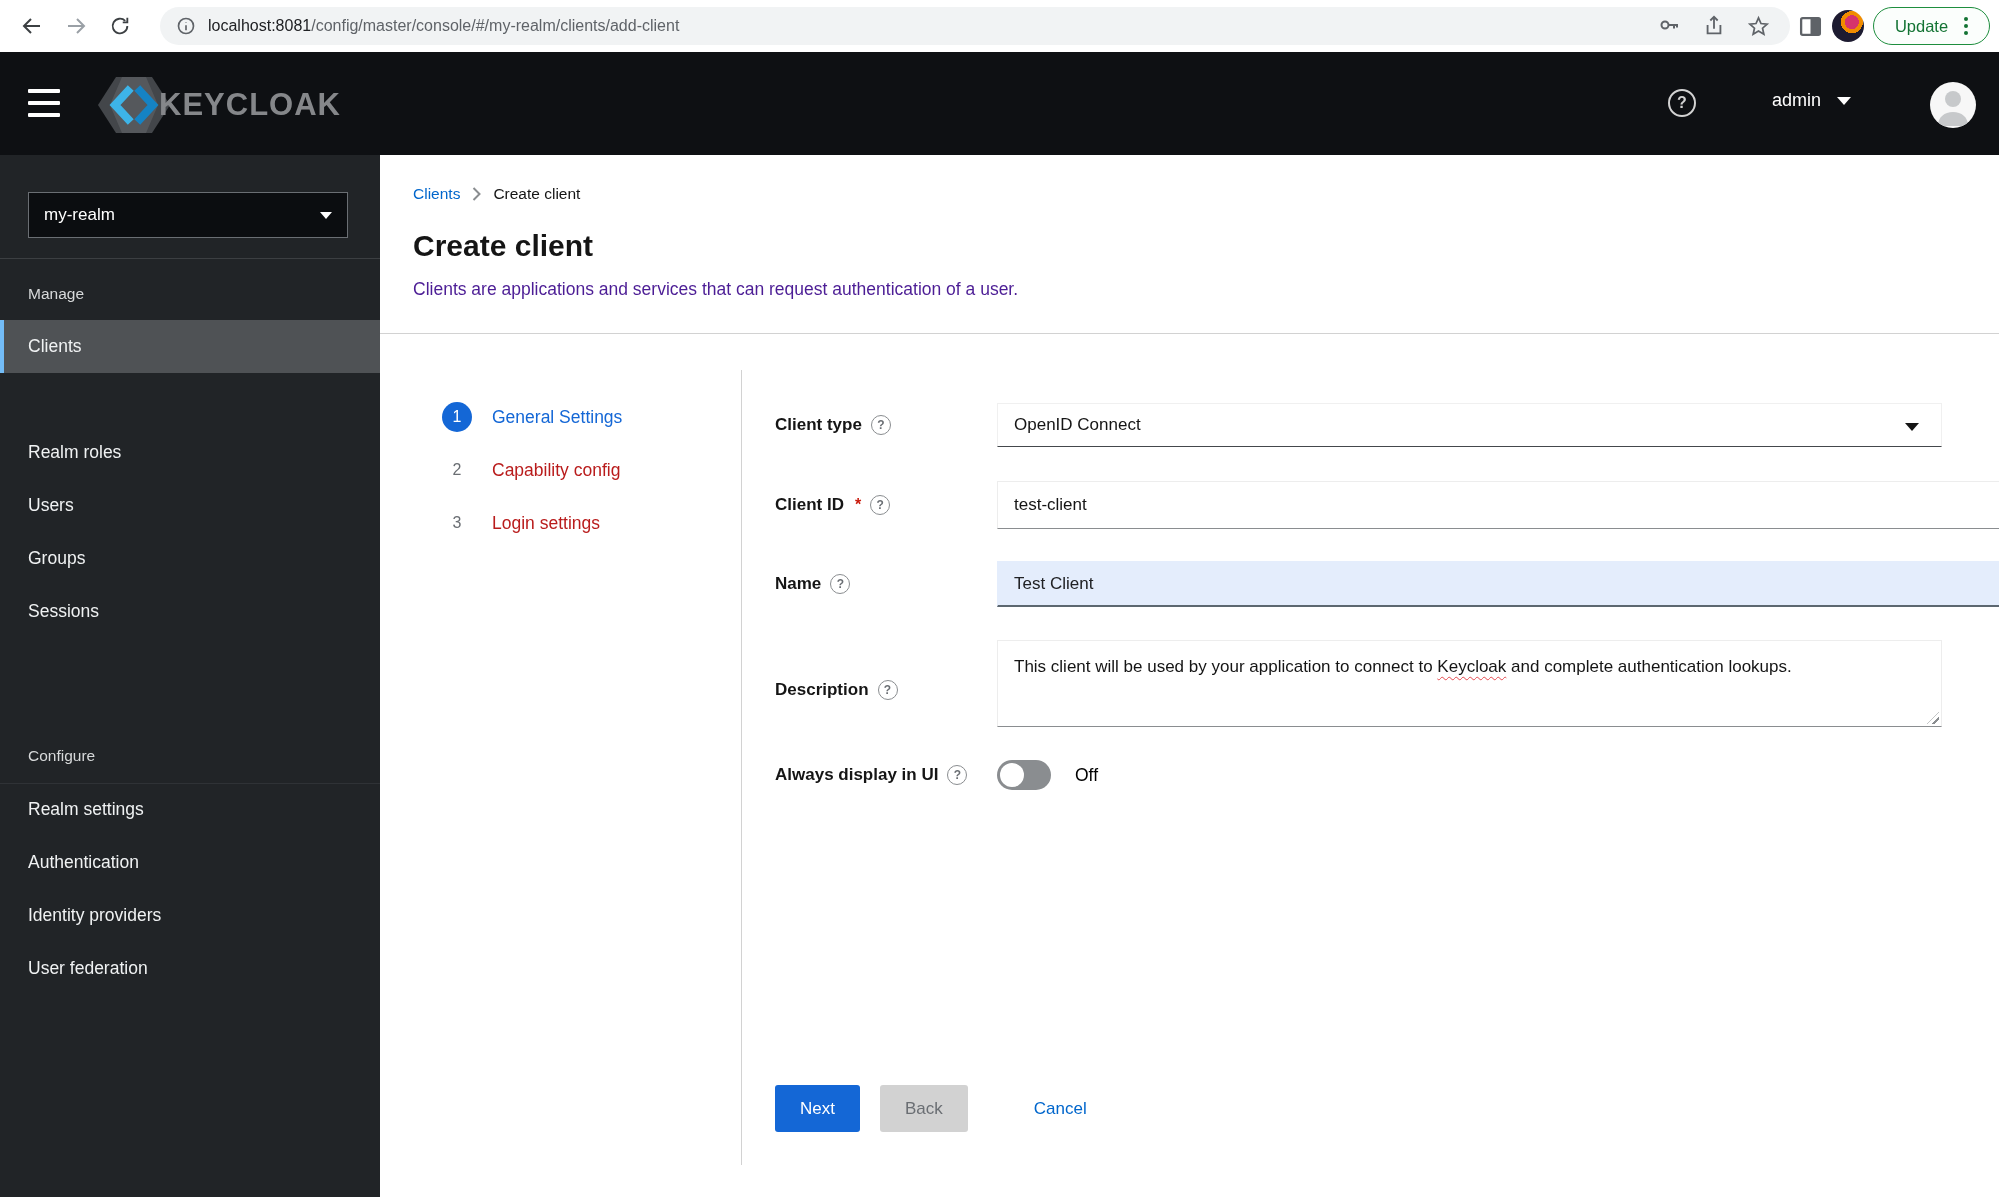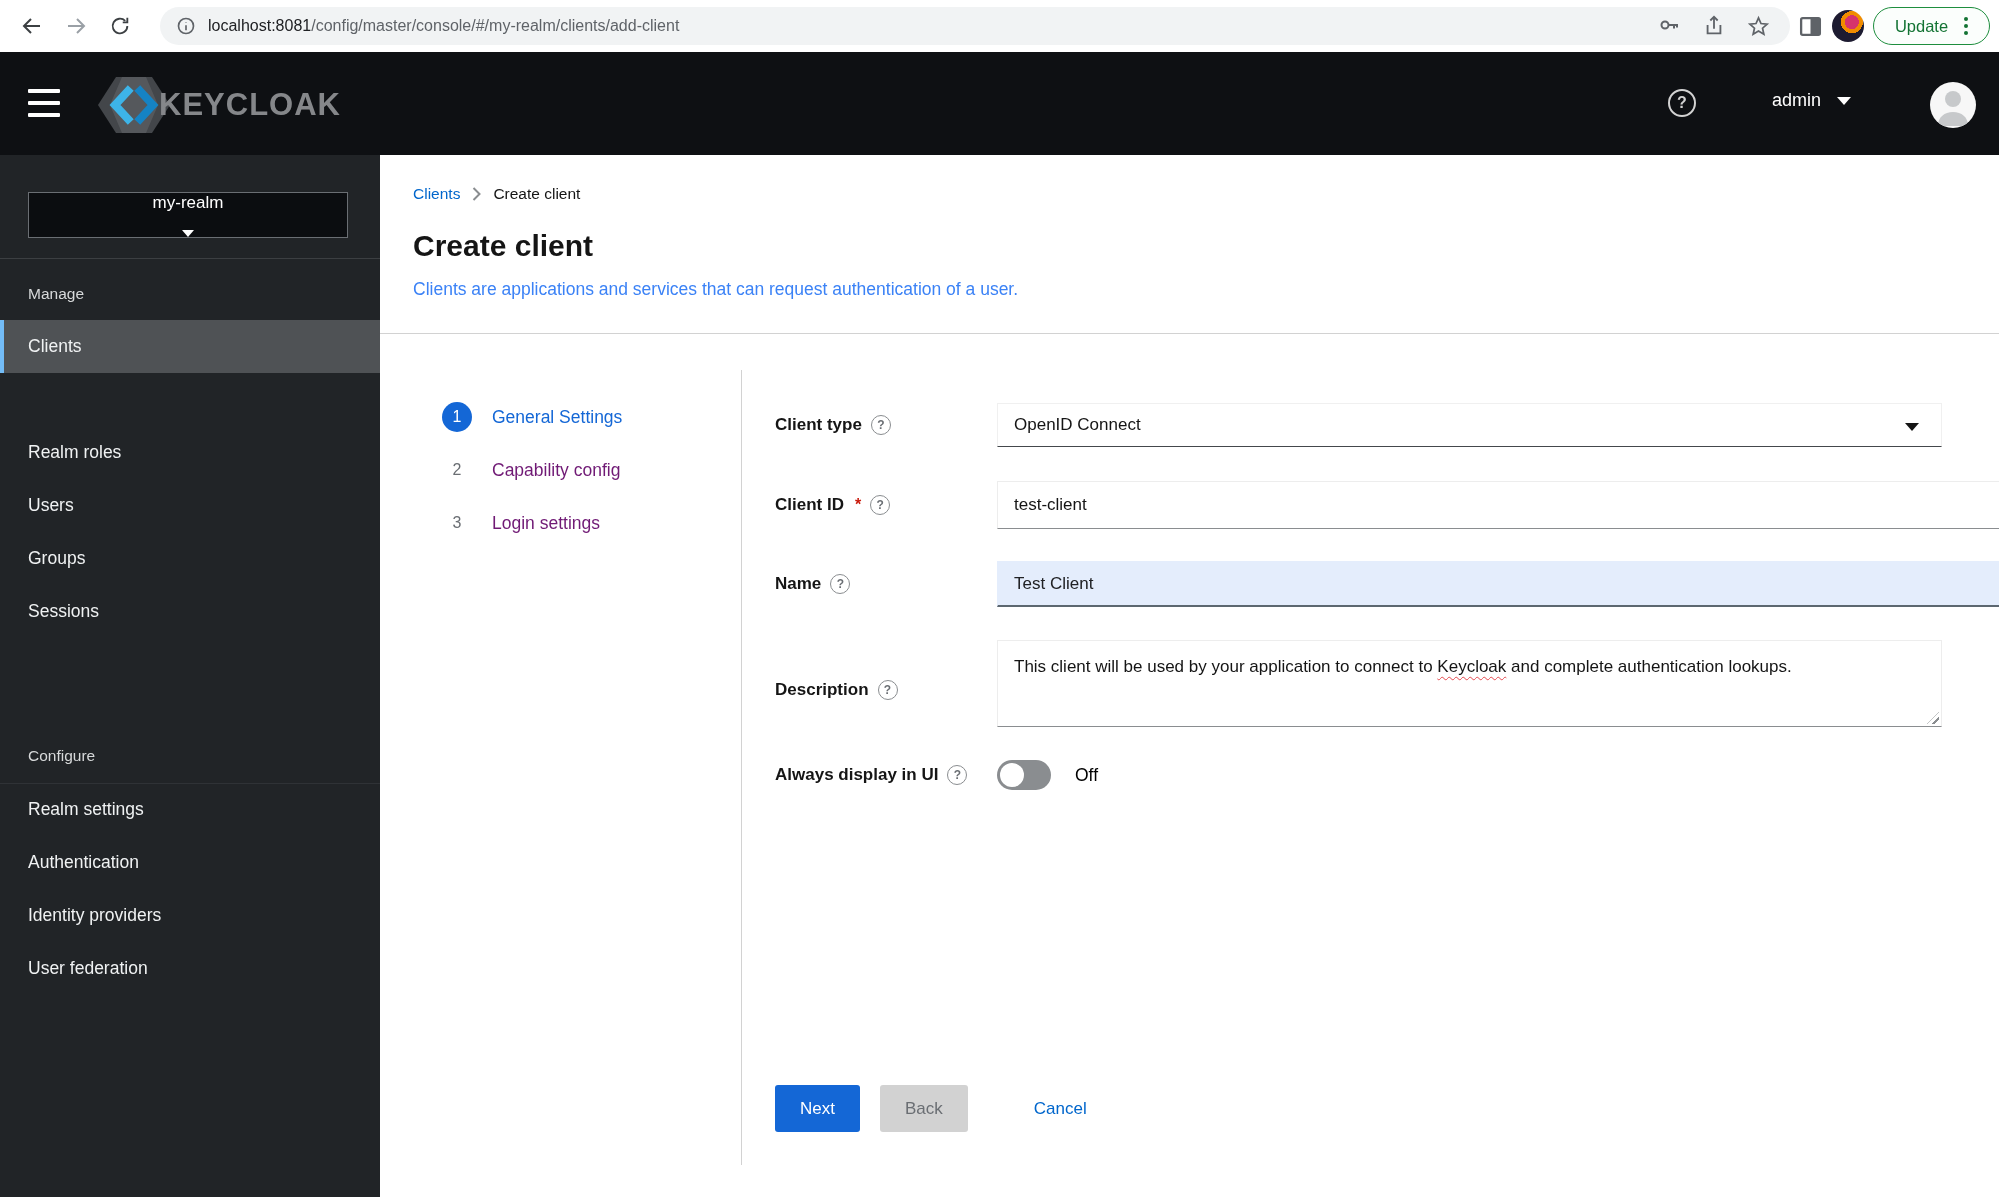--- a/index.html
+++ b/index.html
@@ -49,48 +49,48 @@
                background:#f7f7f7; overflow:hidden; display:flex; align-items:center; justify-content:center; }
 
   
   .app { display:flex; height:1042px; }
   .sidebar { position:relative; width:380px; background:#212427; flex:none; }
   .main { position:relative; flex:1; background:#ffffff; }
 
   
   .realm-select { position:absolute; left:28px; top:37px; width:320px; height:46px;
                   background:#0b0d10; border:1px solid #6a6e73; display:flex; align-items:center;
-                  justify-content:space-between; padding:0 15px; color:#ffffff; font-size:17px;flex-direction:column; }
+                  justify-content:space-between; padding:0 15px; color:#ffffff; font-size:17px; }
   .sb-divider { position:absolute; left:0; top:103px; width:100%; height:1px; background:#3c3f42; }
   .nav-section-title { position:absolute; left:28px; font-size:15.5px; color:#d7d9da; }
   .title-manage { top:130px; }
   .title-configure { top:592px; }
   .sb-divider2 { position:absolute; left:0; top:628px; width:100%; height:1px; background:#2f3236; }
   .nav-item { position:absolute; left:0; width:100%; height:53px; display:flex; align-items:center;
               padding-left:28px; color:#f0f2f3; font-size:17.5px; cursor:pointer; }
   .nav-item.active { background:#4f5255; border-left:4px solid #73bcf7; padding-left:24px; }
 
   
   .breadcrumb { position:absolute; left:33px; top:30px; display:flex; align-items:center; gap:12px;
                 font-size:15.5px; }
   .bc-link { color:#0066cc; cursor:pointer; }
   .bc-sep { color:#8a8d90; }
   .bc-current { color:#151515; }
   .page-title { position:absolute; left:33px; top:74px; font-size:30px; font-weight:700; color:#151515; }
-  .page-subtitle { position:absolute; left:33px; top:124px; font-size:17.5px; color:#3b82f6; }
+  .page-subtitle { position:absolute; left:33px; top:124px; font-size:17.5px; color:#4c1d95; }
   .main-divider { position:absolute; left:0; top:178px; width:100%; height:1px; background:#d2d2d2; }
 
   
   .wizard-step { position:absolute; left:62px; height:30px; display:flex; align-items:center; gap:20px;
                  font-size:17.5px; cursor:pointer; }
   .step-1 { top:247px; } .step-2 { top:300px; } .step-3 { top:353px; }
   .step-num { width:30px; height:30px; border-radius:50%; display:flex; align-items:center;
               justify-content:center; font-size:16px; color:#6a6e73; }
   .wizard-step.active .step-num { background:#1467d6; color:#ffffff; }
-  .step-label { color:#701a75; }
+  .step-label { color:#b91c1c; }
   .wizard-step.active .step-label { color:#1467d6; }
   .v-divider { position:absolute; left:361px; top:215px; width:1px; height:795px; background:#d2d2d2; }
 
   
   .form-row { position:absolute; left:395px; width:1550px; display:flex; }
   .f-label { width:222px; display:flex; align-items:center; gap:9px; font-size:17px; font-weight:700;
              color:#151515; flex:none; }
   .req { color:#c9190b; font-size:16px; margin-left:2px; }
   .help-dot { width:20px; height:20px; border-radius:50%; border:1.5px solid #8a8d90; color:#6a6e73;
               font-size:12px; font-weight:700; display:flex; align-items:center; justify-content:center;

